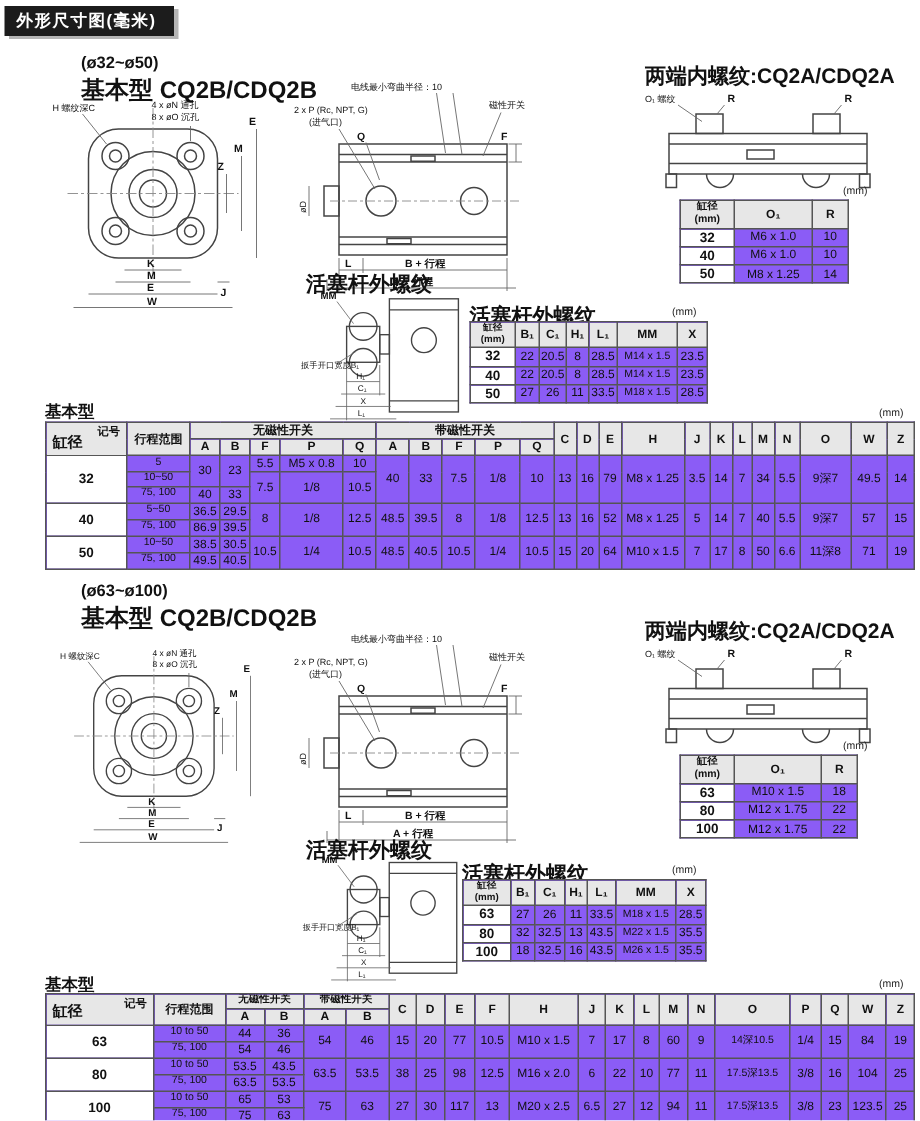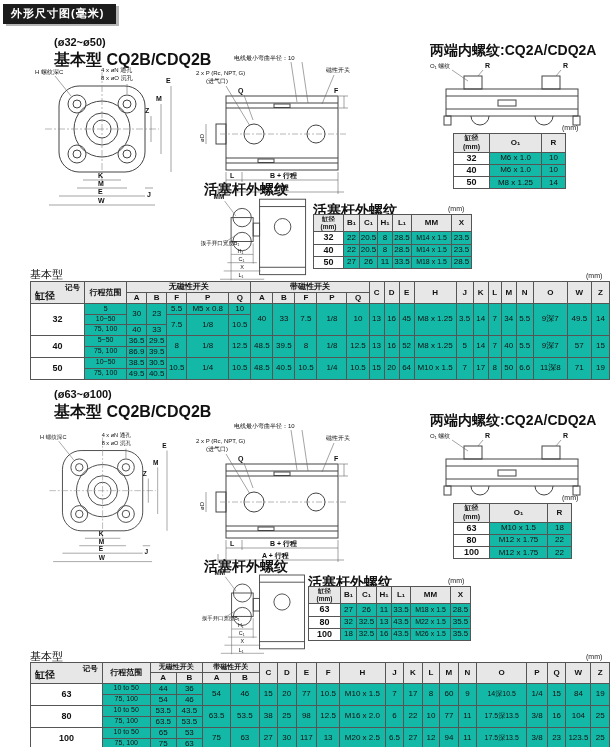--- a/index.html
+++ b/index.html
@@ -4,24 +4,24 @@
 <style>
   html,body{margin:0;padding:0;background:#fff}
   #page{position:relative;width:613px;height:747px;background:#fff;
         font-family:"Liberation Sans",sans-serif;color:#111;overflow:hidden}
   .hdrbar{position:absolute;left:3px;top:4px;background:#1c1c1c;color:#fff;
           font-weight:bold;font-size:11px;padding:2px 12px 3px 8px;letter-spacing:1px;
           box-shadow:3px 2px 0 #b5b5b5}
   .lbl{position:absolute;white-space:pre-line}
   .rng{font-size:11px;font-weight:bold}
   .ttl{font-size:16px;font-weight:bold}
-  .sec{font-size:11px;font-weight:normal;border-bottom:2px solid #222;padding-bottom:1px}
+  .sec{font-size:11px;font-weight:bold;border-bottom:2px solid #222;padding-bottom:1px}
   .unit{font-size:7px;color:#222}
   .subttl{font-size:14px;font-weight:bold}
-  table.tbl{border-collapse:collapse;table-layout:fixed;position:absolute;background:#14b8a6}
+  table.tbl{border-collapse:collapse;table-layout:fixed;position:absolute;background:#8b5cf6}
   .tbl td,.tbl th{border:1px solid #555;font-size:8px;line-height:1.25;text-align:center;
                   padding:0;overflow:hidden;white-space:nowrap}
   .tbl th{background:#e7e7e7;font-weight:bold;font-size:8px}
   .tbl .bore{font-weight:bold;font-size:9px;background:#fff}
   .tbl .st{font-size:7px}
   .diag{position:relative;background:
         linear-gradient(to bottom right,#e7e7e7 49.2%,#666 49.2%,#666 50.8%,#e7e7e7 50.8%)}
   .diag .tr{position:absolute;top:1px;right:4px;font-size:7.5px;font-weight:bold}
   .diag .bl{position:absolute;bottom:1px;left:4px;font-size:10px;font-weight:bold}
   svg text{font-family:"Liberation Sans",sans-serif;font-size:7px;fill:#111}
@@ -337,21 +337,21 @@
       <td>5.5</td>
       <td>M5 x 0.8</td>
       <td>10</td>
       <td rowspan="3">40</td>
       <td rowspan="3">33</td>
       <td rowspan="3">7.5</td>
       <td rowspan="3">1/8</td>
       <td rowspan="3">10</td>
       <td rowspan="3">13</td>
       <td rowspan="3">16</td>
-      <td rowspan="3">45</td>
+      <td rowspan="3">79</td>
       <td rowspan="3">M8 x 1.25</td>
       <td rowspan="3">3.5</td>
       <td rowspan="3">14</td>
       <td rowspan="3">7</td>
       <td rowspan="3">34</td>
       <td rowspan="3">5.5</td>
       <td rowspan="3">9深7</td>
       <td rowspan="3">49.5</td>
       <td rowspan="3">14</td>
     </tr>

